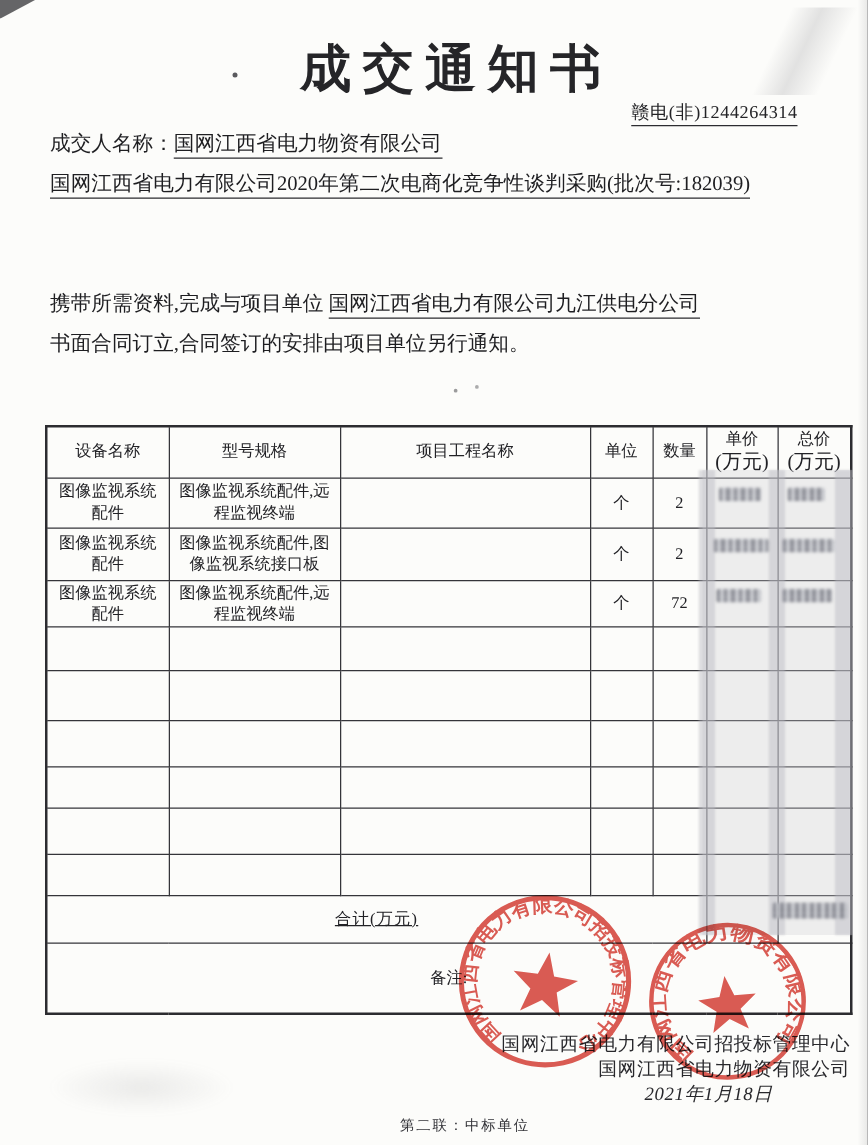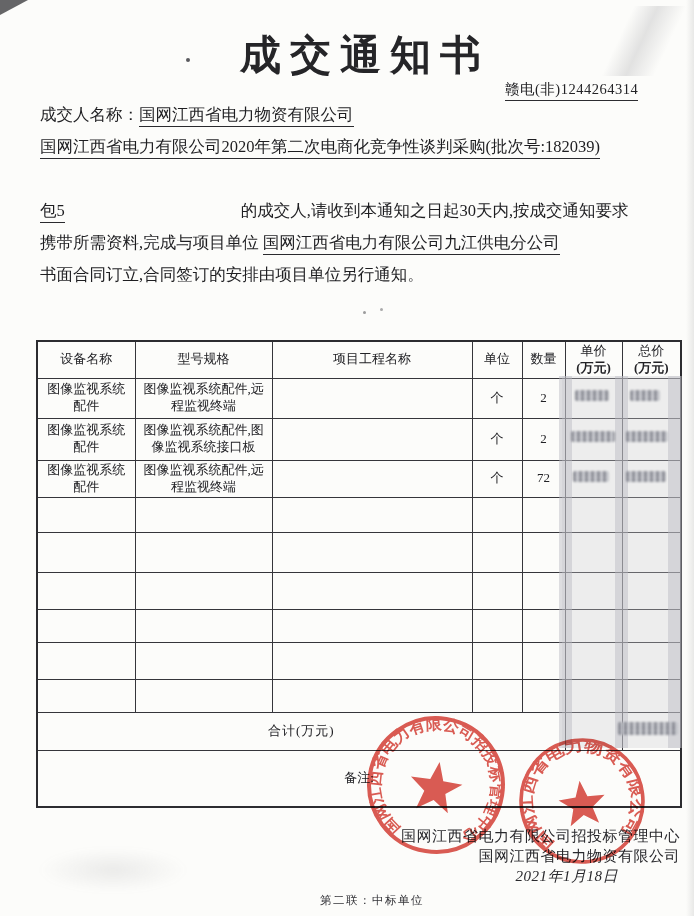--- a/index.html
+++ b/index.html
@@ -39,22 +39,22 @@
     border:1.5px solid #35353a;font-weight:400;
     text-align:center;vertical-align:middle;
     font-size:13px;line-height:1.3;color:#222226;padding:1px 3px;
     overflow:hidden;}
   table.award{border:2px solid #2c2c30;}
   tr.rh{height:36px;} tr.r1{height:40px;} tr.r2{height:42px;} tr.r3{height:37px;}
   tr.e1{height:35px;} tr.e2{height:40px;} tr.e3{height:37px;}
   tr.e4{height:33px;} tr.e5{height:37px;} tr.e6{height:33px;}
   tr.rsum{height:38px;} tr.rremark{height:57px;}
   th.hdr{font-size:13.5px;}
-  .hdr-sub{display:block;font-size:13px;font-weight:bold;}
-  td.sum-cell{font-size:14px;letter-spacing:1px;}
+  .hdr-sub{display:block;font-size:16px;}
+  td.sum-cell{font-size:14px;letter-spacing:1px;text-decoration:underline;}
   td.remark-cell{text-align:left;vertical-align:top;font-size:14.5px;padding:5px 8px;}
   
   .censor{position:absolute;z-index:3;pointer-events:none;}
   .censor-band{left:562px;top:376px;width:120px;height:372px;
     background:rgba(204,205,211,.32);}
   .censor-strip{top:376px;height:372px;width:13px;
     background:rgba(183,184,192,.45);filter:blur(.7px);}
   .strip-a{left:559px;} .strip-b{left:615px;} .strip-c{left:668px;}
   .blob{position:absolute;z-index:4;border-radius:2px;filter:blur(1.1px);opacity:.85;
     background-image:
@@ -83,21 +83,20 @@
   <div class="bl-smudge"></div>
   <div class="speck" style="left:186px;top:58px;width:4px;height:4px;"></div>
   <div class="speck" style="left:363px;top:311px;width:3px;height:3px;opacity:.6;"></div>
   <div class="speck" style="left:380px;top:308px;width:3px;height:3px;opacity:.5;"></div>
 
   <div class="doc-title">成交通知书</div>
   <div class="ref-no">赣电(非)1244264314</div>
 
   <div class="line l1"><span>成交人名称：</span><span class="u">国网江西省电力物资有限公司</span></div>
   <div class="line l2"><span class="u">国网江西省电力有限公司2020年第二次电商化竞争性谈判采购(批次号:182039)</span></div>
-  <div class="line l4"><span class="u">包5</span><span class="gap-after-pkg"></span><span>的成交人,请收到本通知之日起30天内,按成交通知要求</span></div>
   <div class="line l6">书面合同订立,合同签订的安排由项目单位另行通知。</div>
   <div class="line l5"><span>携带所需资料,完成与项目单位 </span><span class="u">国网江西省电力有限公司九江供电分公司</span></div>
 
   <table class="award">
     <colgroup>
       <col style="width:98px">
         <col style="width:137px">
         <col style="width:200px">
       <col style="width:50px">
         <col style="width:43px">

